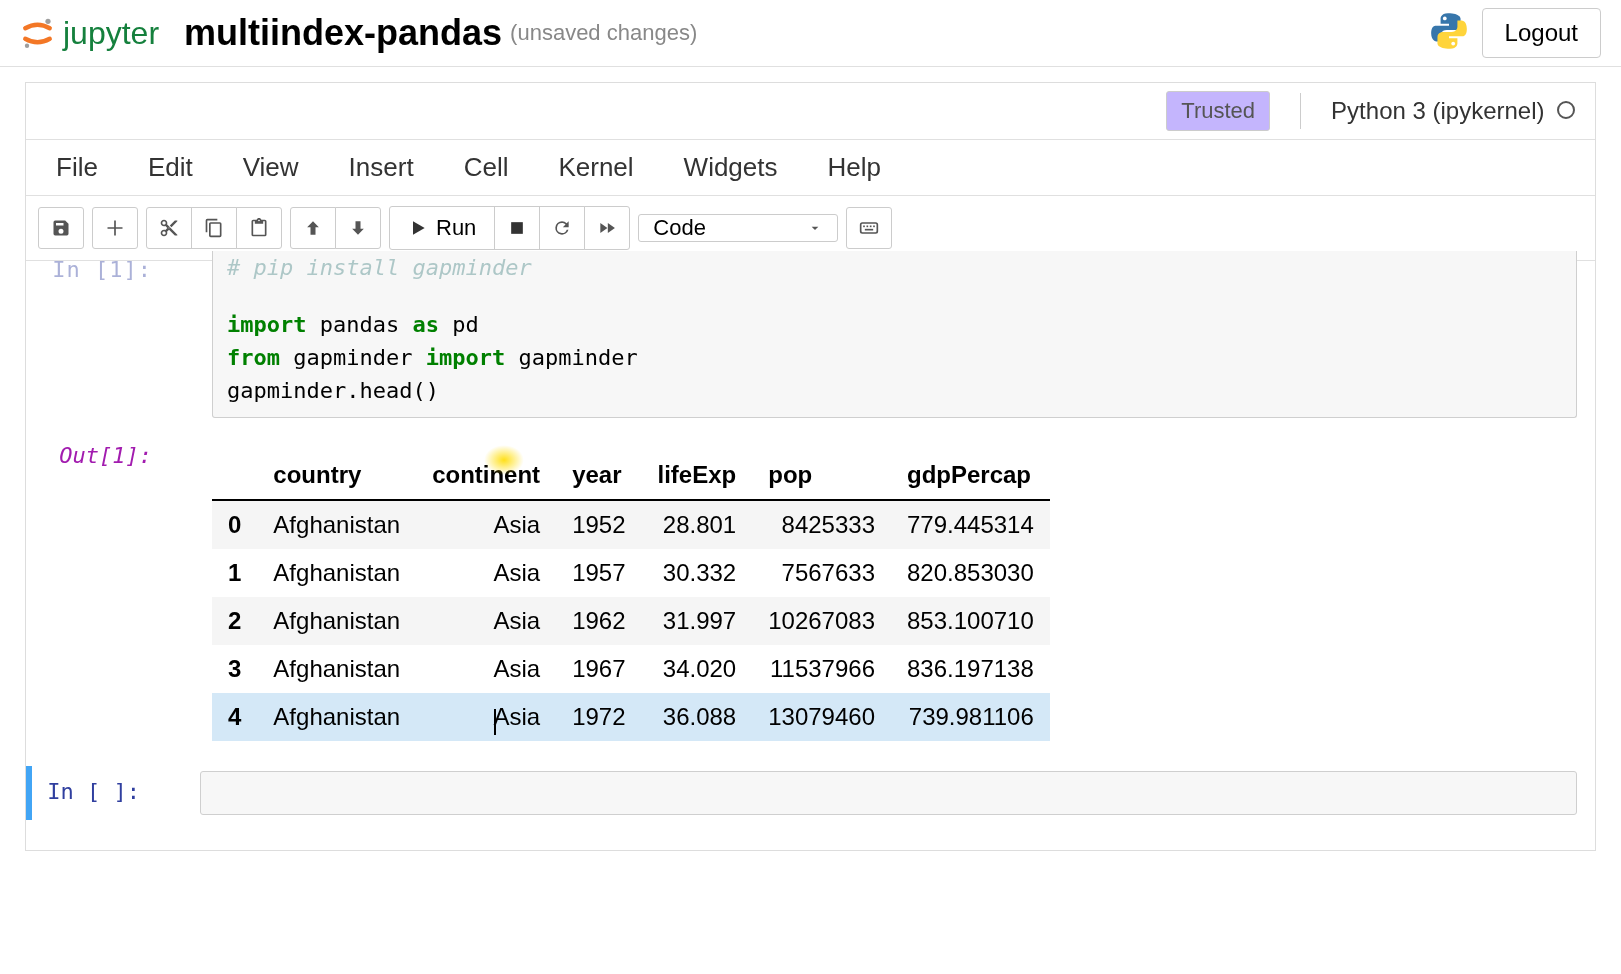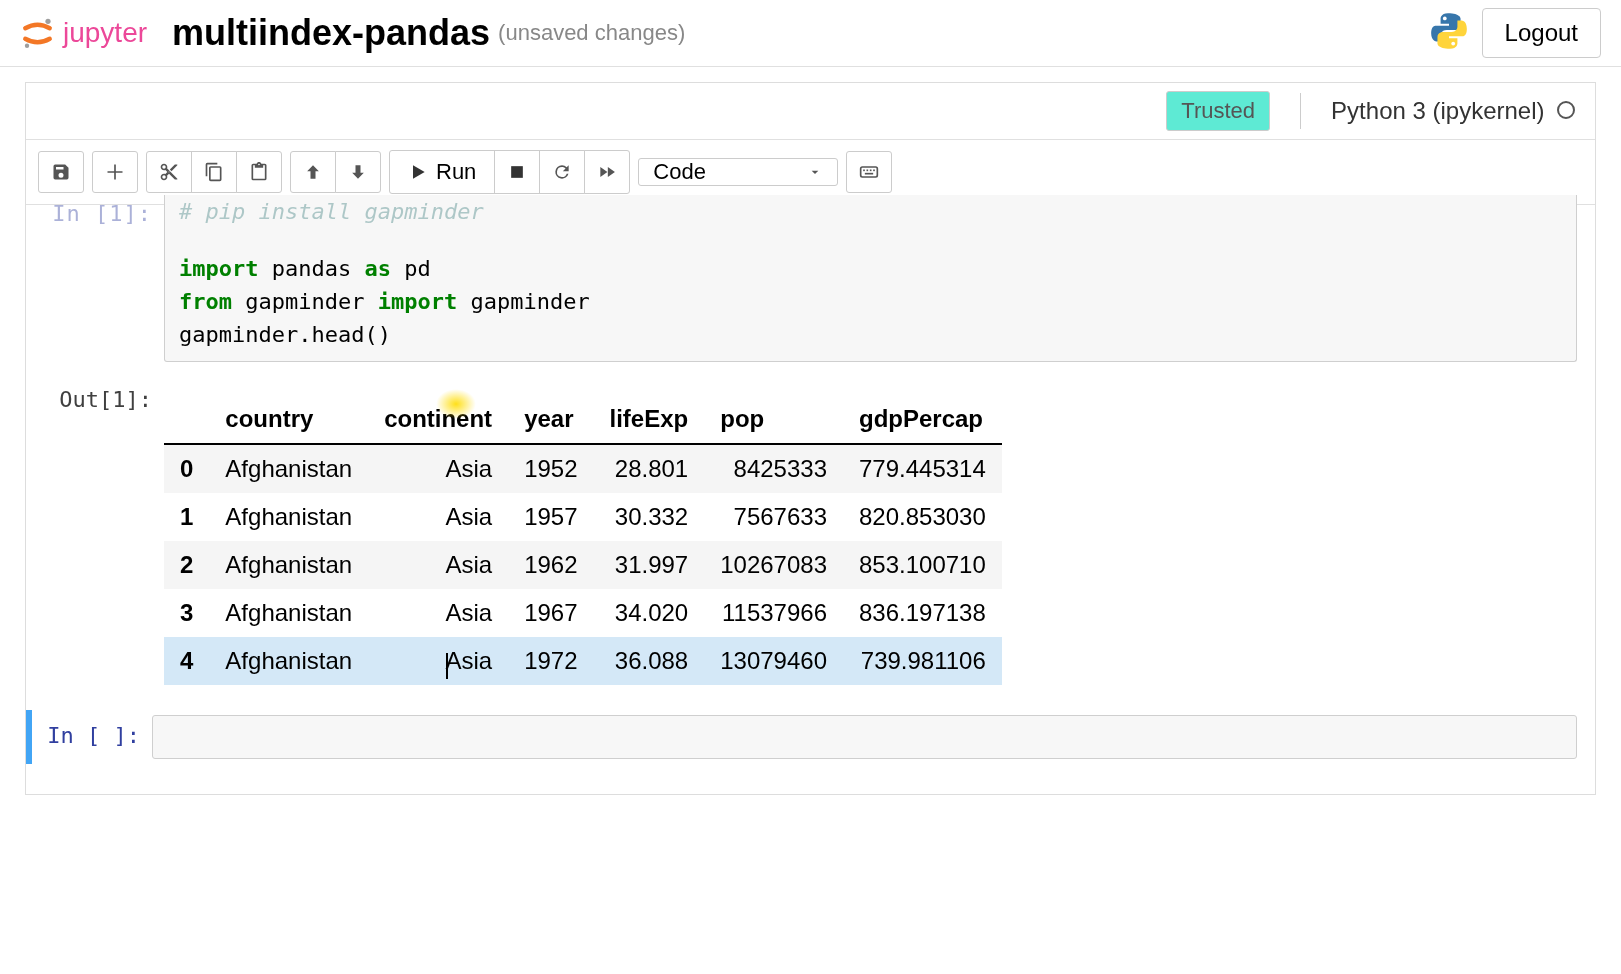--- a/index.html
+++ b/index.html
@@ -15,22 +15,22 @@
       padding: 8px 20px;
       border-bottom: 1px solid #e0e0e0;
     }
     .jupyter-logo {
       display: flex;
       align-items: center;
       margin-right: 25px;
     }
     .jupyter-logo svg { width: 35px; height: 35px; margin-right: 8px; }
     .jupyter-logo-text {
-      font-size: 28px;
-      color: #ec4899;
+      font-size: 32px;
+      color: #15803d;
       font-weight: 400;
     }
     .notebook-name {
       font-size: 36px;
       font-weight: 700;
       color: #000;
     }
     .unsaved {
       font-size: 22px;
       color: #888;
@@ -65,21 +65,21 @@
       padding: 8px 20px;
       gap: 30px;
       border-bottom: 1px solid #e0e0e0;
     }
     .trusted-badge {
       border: 1px solid #ccc;
       border-radius: 3px;
       padding: 6px 14px;
       font-size: 22px;
       color: #555;
-      background: #5eead4;
+      background: #c4b5fd;
     }
     .kernel-sep {
       width: 1px;
       height: 36px;
       background: #ccc;
     }
     .kernel-name {
       font-size: 24px;
       color: #333;
     }
@@ -153,31 +153,32 @@
     
     .notebook-area {
       padding: 0 0 30px 0;
       background: #fff;
     }
     
     .cell {
       display: flex;
       padding: 5px 18px;
       margin-top: 2px;
+      gap: 48px;
     }
     .prompt {
       width: 120px;
       text-align: right;
       padding-right: 12px;
       font-family: "Menlo", "Consolas", monospace;
       font-size: 22px;
       flex-shrink: 0;
     }
     .in-prompt { color: #303F9F; }
-    .out-prompt { color: #404040; }
+    .out-prompt { color: #a21caf; font-style: italic; }
     .cell-content {
       flex: 1;
     }
     
     .code-area {
       border: 1px solid #cfcfcf;
       background: #f7f7f7;
       padding: 10px 14px;
       font-family: "Menlo", "Consolas", monospace;
       font-size: 22px;
@@ -271,20 +272,30 @@
 
   <div class="kernel-bar">
     <span class="trusted-badge">Trusted</span>
     <span class="kernel-sep"></span>
     <span>
       <span class="kernel-name">Python 3 (ipykernel)</span>
       <span class="kernel-indicator"></span>
     </span>
   </div>
 
+  <div class="menu-bar">
+    <span class="menu-item">File</span>
+    <span class="menu-item">Edit</span>
+    <span class="menu-item">View</span>
+    <span class="menu-item">Insert</span>
+    <span class="menu-item">Cell</span>
+    <span class="menu-item">Kernel</span>
+    <span class="menu-item">Widgets</span>
+    <span class="menu-item">Help</span>
+  </div>
 
   <div class="toolbar">
     <button class="tb-btn">
       <svg class="icon" viewBox="0 0 24 24">
           <path d="M17 3H5a2 2 0 0 0-2 2v14a2 2 0 0 0 2 2h14a2 2 0 0 0 2-2V7l-4-4zM12 19a3 3 0 1 1 0-6 3 3 0 0 1 0 6zm3-10H6V6h9v3z" fill="#555"></path>
         </svg>
     </button>
     <button class="tb-btn">
       <svg class="icon" viewBox="0 0 24 24">
           <path d="M11 3 h2 v8 h8 v2 h-8 v8 h-2 v-8 h-8 v-2 h8 z" fill="#555"></path>

